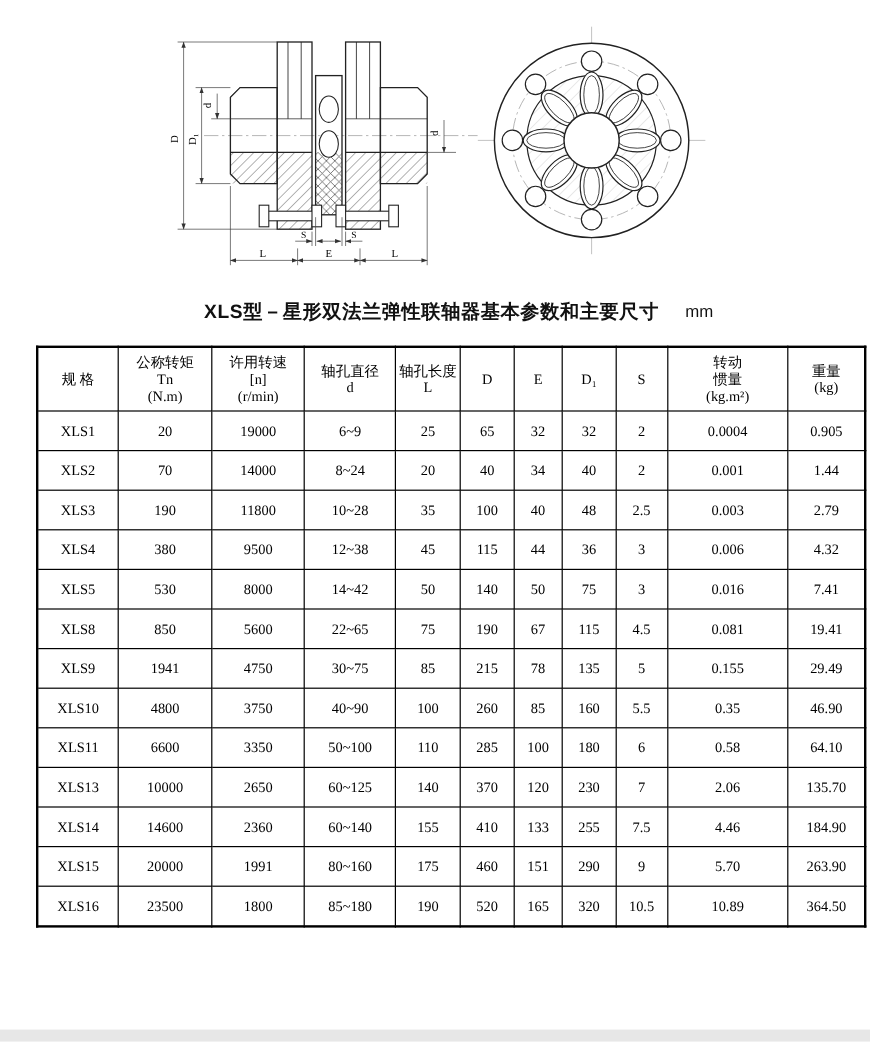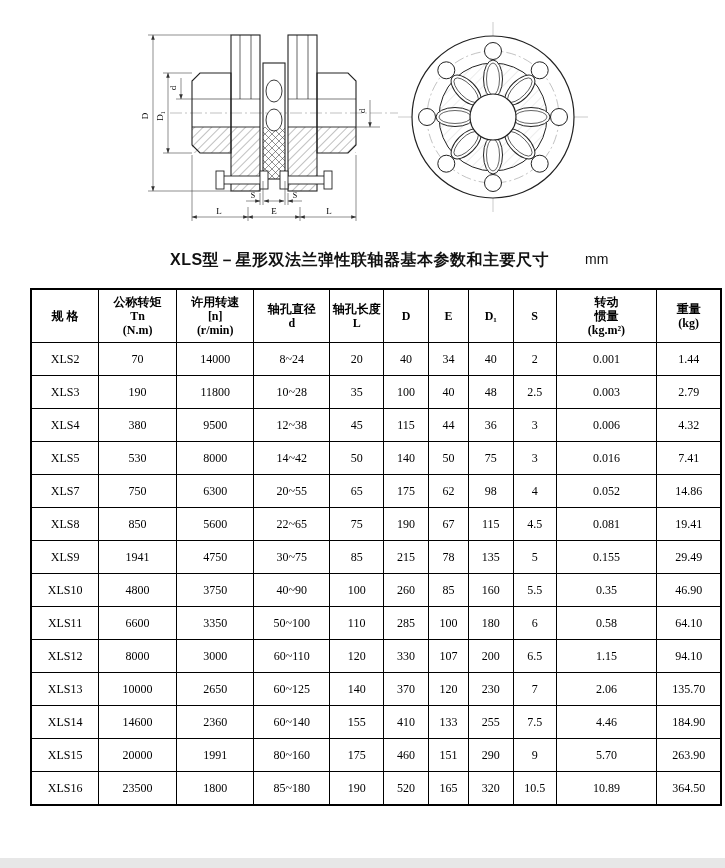--- a/index.html
+++ b/index.html
@@ -13,34 +13,34 @@
   #front-view{position:absolute;left:398px;top:22px;}
   svg text{font-family:"Liberation Serif","DejaVu Serif",serif;}
   
   #title-row{position:absolute;left:0;top:250px;width:671px;height:24px;text-align:right;}
   #doc-title{
     position:absolute;left:170px;top:0;
     font-family:"Liberation Sans","DejaVu Sans",sans-serif;
     font-weight:bold;font-size:16px;letter-spacing:0.5px;color:#111;
   }
   #unit-label{
-    position:absolute;left:585px;top:1px;font-size:14px;
+    position:absolute;left:571px;top:1px;font-size:14px;
     font-family:"Liberation Sans","DejaVu Sans",sans-serif;color:#111;
   }
   
   #table-wrap{position:absolute;left:30px;top:288px;width:692px;}
   table#params{
     width:100%;border-collapse:collapse;border:2px solid #000;
     table-layout:fixed;
   }
   #params th,#params td{
     border:1px solid #000;text-align:center;vertical-align:middle;
     font-size:12px;padding:0 1px;overflow:hidden;
   }
-  #params th{height:52px;font-weight:bold;line-height:14px;}
+  #params th{height:52px;font-weight:normal;line-height:14px;}
   #params td{height:32px;}
   #params th div{white-space:nowrap;}
   #bottom-strip{position:absolute;left:0;top:858px;width:725px;height:10px;background:#e7e7e7;}
 </style>
 </head>
 <body>
 
 <div id="page">
 
   <svg id="side-view" width="285" height="235" viewBox="0 0 285 235">
@@ -273,20 +273,33 @@
               <div>(kg.m²)</div>
             </th>
             <th>
               <div>重量</div>
               <div>(kg)</div>
             </th>
           </tr>
         </thead>
       <tbody id="table-body">
           <tr>
+            <td>XLS1</td>
+            <td>20</td>
+            <td>19000</td>
+            <td>6~9</td>
+            <td>25</td>
+            <td>65</td>
+            <td>32</td>
+            <td>32</td>
+            <td>2</td>
+            <td>0.0004</td>
+            <td>0.905</td>
+          </tr>
+          <tr>
             <td>XLS2</td>
             <td>70</td>
             <td>14000</td>
             <td>8~24</td>
             <td>20</td>
             <td>40</td>
             <td>34</td>
             <td>40</td>
             <td>2</td>
             <td>0.001</td>
@@ -325,33 +338,20 @@
             <td>14~42</td>
             <td>50</td>
             <td>140</td>
             <td>50</td>
             <td>75</td>
             <td>3</td>
             <td>0.016</td>
             <td>7.41</td>
           </tr>
           <tr>
-            <td>XLS7</td>
-            <td>750</td>
-            <td>6300</td>
-            <td>20~55</td>
-            <td>65</td>
-            <td>175</td>
-            <td>62</td>
-            <td>98</td>
-            <td>4</td>
-            <td>0.052</td>
-            <td>14.86</td>
-          </tr>
-          <tr>
             <td>XLS8</td>
             <td>850</td>
             <td>5600</td>
             <td>22~65</td>
             <td>75</td>
             <td>190</td>
             <td>67</td>
             <td>115</td>
             <td>4.5</td>
             <td>0.081</td>
@@ -390,33 +390,20 @@
             <td>50~100</td>
             <td>110</td>
             <td>285</td>
             <td>100</td>
             <td>180</td>
             <td>6</td>
             <td>0.58</td>
             <td>64.10</td>
           </tr>
           <tr>
-            <td>XLS12</td>
-            <td>8000</td>
-            <td>3000</td>
-            <td>60~110</td>
-            <td>120</td>
-            <td>330</td>
-            <td>107</td>
-            <td>200</td>
-            <td>6.5</td>
-            <td>1.15</td>
-            <td>94.10</td>
-          </tr>
-          <tr>
             <td>XLS13</td>
             <td>10000</td>
             <td>2650</td>
             <td>60~125</td>
             <td>140</td>
             <td>370</td>
             <td>120</td>
             <td>230</td>
             <td>7</td>
             <td>2.06</td>

